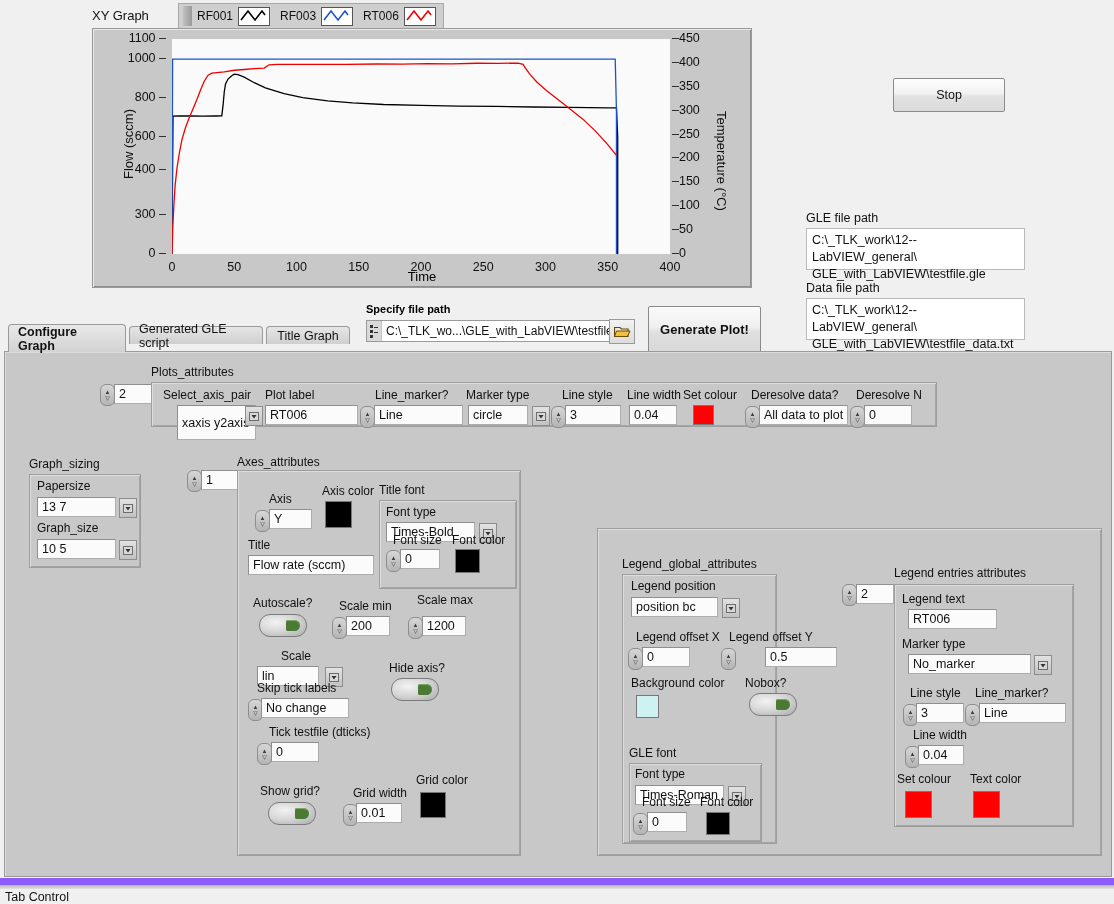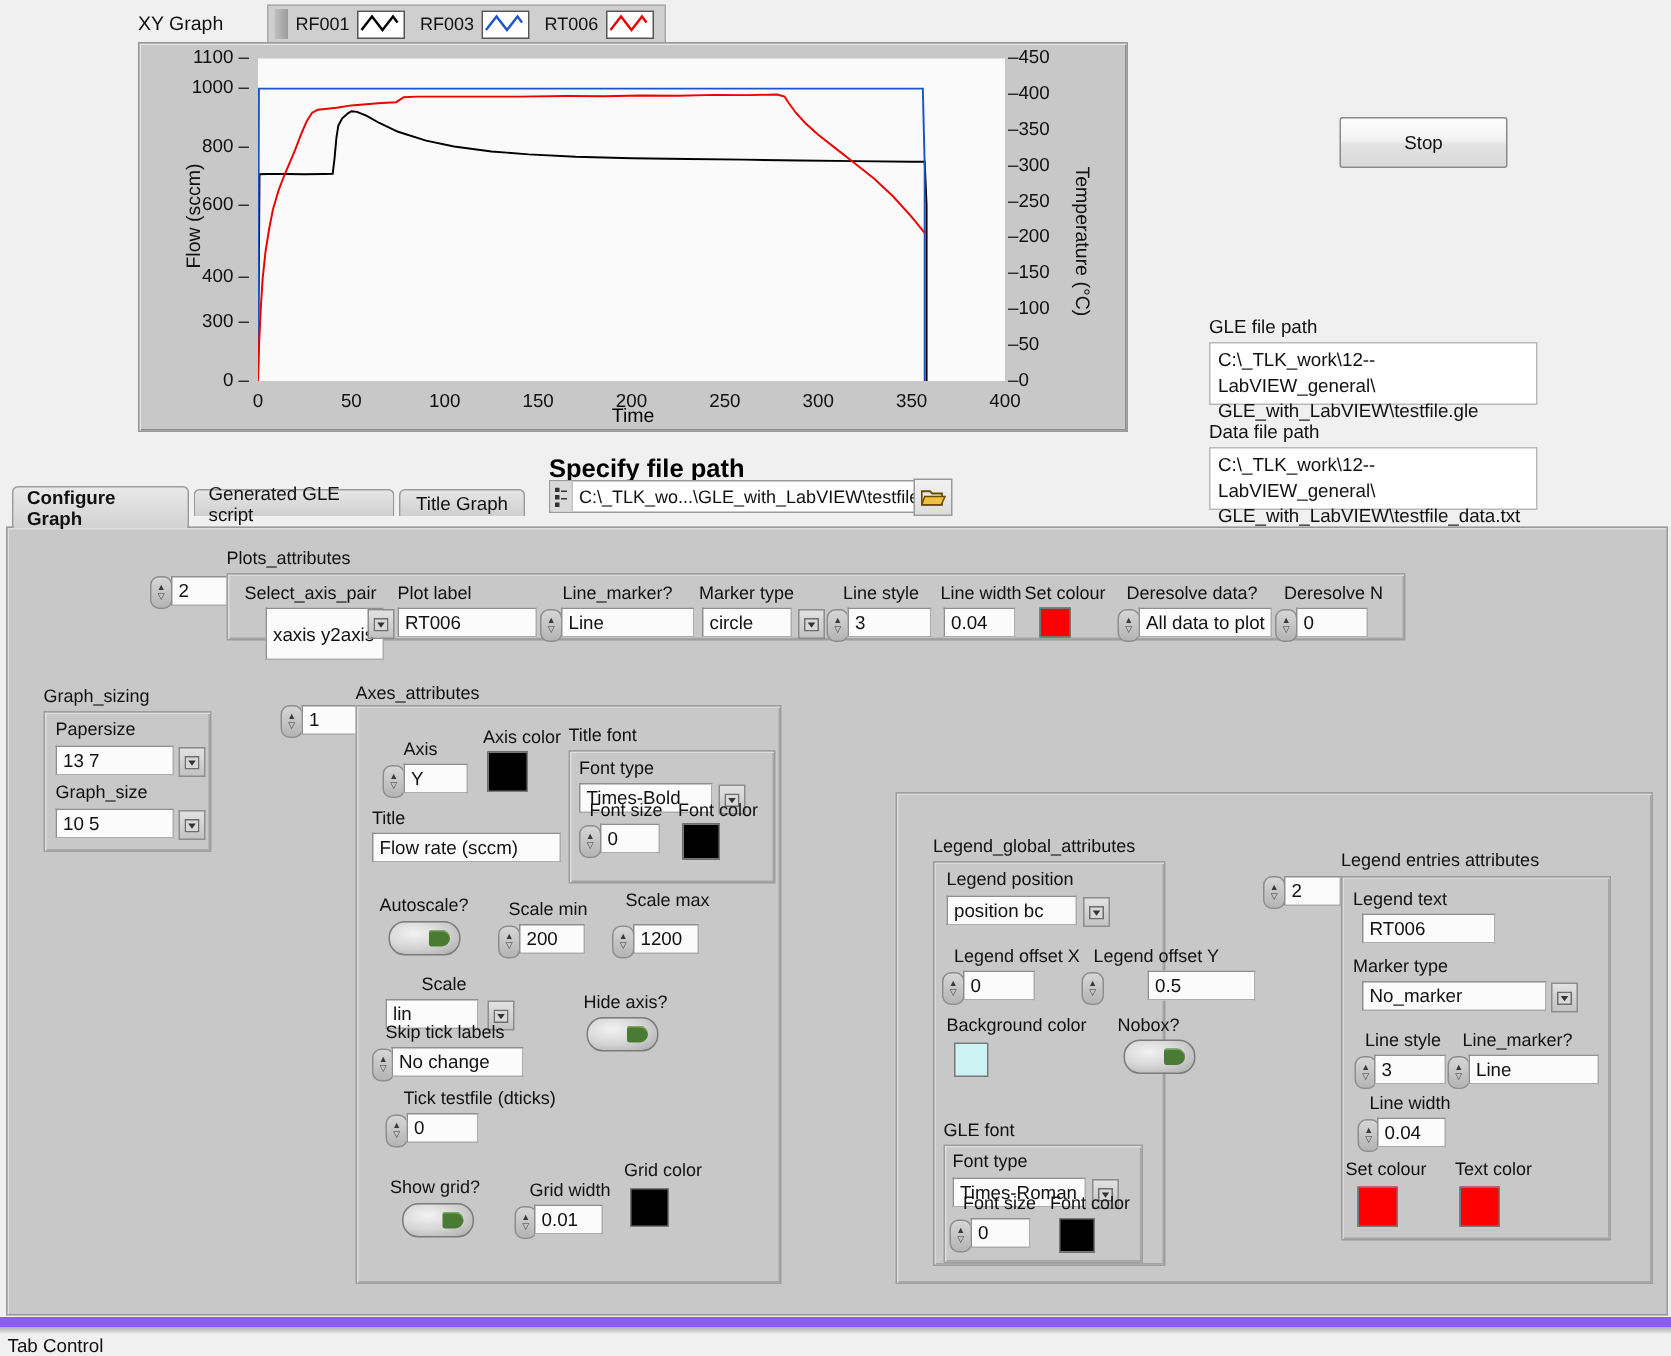--- a/index.html
+++ b/index.html
@@ -60,21 +60,21 @@
     border:1px solid #9a9a9a;border-bottom:none;
     border-radius:4px 4px 0 0;display:flex;align-items:center;justify-content:center;
     font-size:12.5px;padding:0 9px;cursor:pointer;color:#111;}
   .tab.active{background:linear-gradient(to bottom,#e9e9e9,#d2d2d2);font-weight:bold;
     height:28px;top:-2px;z-index:5;}
   .tabbody{position:absolute;left:4px;top:351px;width:1106px;height:524px;
     background:#c8c8c8;border:1px solid #9a9a9a;
     box-shadow:inset 1px 1px 0 #dcdcdc;}
 
   
-  .sfp-label{position:absolute;left:366px;top:303px;font-size:17px;font-weight:bold;}
+  .sfp-label{position:absolute;left:366px;top:303px;font-size:11px;font-weight:bold;}
   .pathctl{position:absolute;left:366px;top:320px;width:262px;height:22px;
     background:#fff;border:1px solid #9a9a9a;display:flex;align-items:center;box-sizing:border-box;}
   .pathctl .pico{width:14px;height:20px;background:#d9d9d9;display:flex;align-items:center;
     justify-content:center;font-size:9px;color:#333;border-right:1px solid #c3c3c3;}
   .pathctl .ptxt{flex:1;font-size:12px;color:#111;padding-left:4px;white-space:nowrap;overflow:hidden;}
   .folderbtn{position:absolute;left:609px;top:319px;width:24px;height:23px;
     background:linear-gradient(to bottom,#f2f2f2,#dcdcdc);border:1px solid #9a9a9a;
     display:flex;align-items:center;justify-content:center;cursor:pointer;}
   .genbtn{position:absolute;left:648px;top:306px;width:111px;height:45px;
     background:linear-gradient(to bottom,#fbfbfb 0%,#efefef 45%,#e0e0e0 55%,#d8d8d8 100%);
@@ -149,21 +149,21 @@
 
     <div class="graphbox">
       <div class="ylab">Flow (sccm)</div>
       <div class="y2lab">Temperature (°C)</div>
       <div class="xlab">Time</div>
       <div id="ytick-holder">
           <div class="ytick" style="top: 2px; right: 585px;">1100 –</div>
           <div class="ytick" style="top: 21.5455px; right: 585px;">1000 –</div>
           <div class="ytick" style="top: 60.6364px; right: 585px;">800 –</div>
           <div class="ytick" style="top: 99.7273px; right: 585px;">600 –</div>
-          <div class="ytick" style="top: 148px; right: 585px; margin-left: 47px;">400 –</div>
+          <div class="ytick" style="top: 133px; right: 585px; margin-left: 47px;">400 –</div>
           <div class="ytick" style="top: 177.909px; right: 585px;">300 –</div>
           <div class="ytick" style="top: 217px; right: 585px;">0 –</div>
         </div>
       <div id="y2tick-holder">
           <div class="y2tick" style="top: 2px; left: 579px;">–450</div>
           <div class="y2tick" style="top: 25.8889px; left: 579px;">–400</div>
           <div class="y2tick" style="top: 49.7778px; left: 579px;">–350</div>
           <div class="y2tick" style="top: 73.6667px; left: 579px;">–300</div>
           <div class="y2tick" style="top: 97.5556px; left: 579px;">–250</div>
           <div class="y2tick" style="top: 121.444px; left: 579px;">–200</div>
@@ -218,20 +218,21 @@
           </svg>
       </span>
       <span class="ptxt">C:\_TLK_wo...\GLE_with_LabVIEW\testfile</span>
     </div>
     <div class="folderbtn">
       <svg width="17" height="13" viewBox="0 0 17 13">
           <path d="M0.5 2.5 L6 2.5 L7.5 4 L14 4 L14 11.5 L0.5 11.5 Z" fill="none" stroke="#6b4b00" stroke-width="1.2"></path>
           <path d="M2.5 6 L16 6 L13.5 11.5 L0.5 11.5 Z" fill="#f0c040" stroke="#6b4b00" stroke-width="1"></path>
         </svg>
     </div>
+    <div class="genbtn">Generate Plot!</div>
   </div>
 
   <div class="tabstrip" id="tabstrip">
       <div class="tab active" style="left: 4px; width: 118px;">Configure Graph</div>
       <div class="tab" style="left: 125px; width: 134px;">Generated GLE script</div>
       <div class="tab" style="left: 262px; width: 84px;">Title Graph</div>
     </div>
   <div class="tabbody">
 
     <div class="clabel" style="left:146px;top:13px;">Plots_attributes</div>

